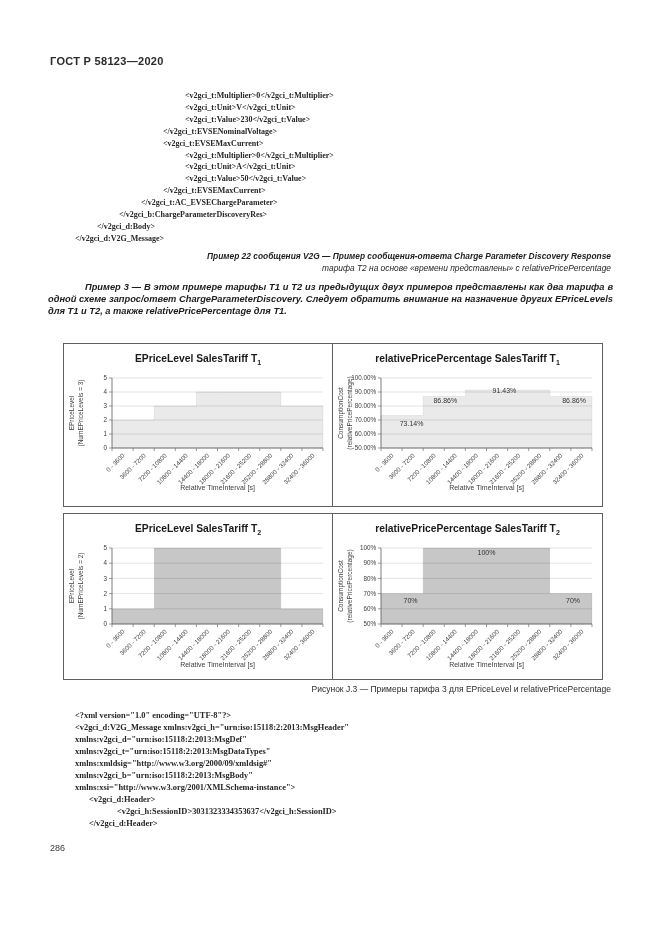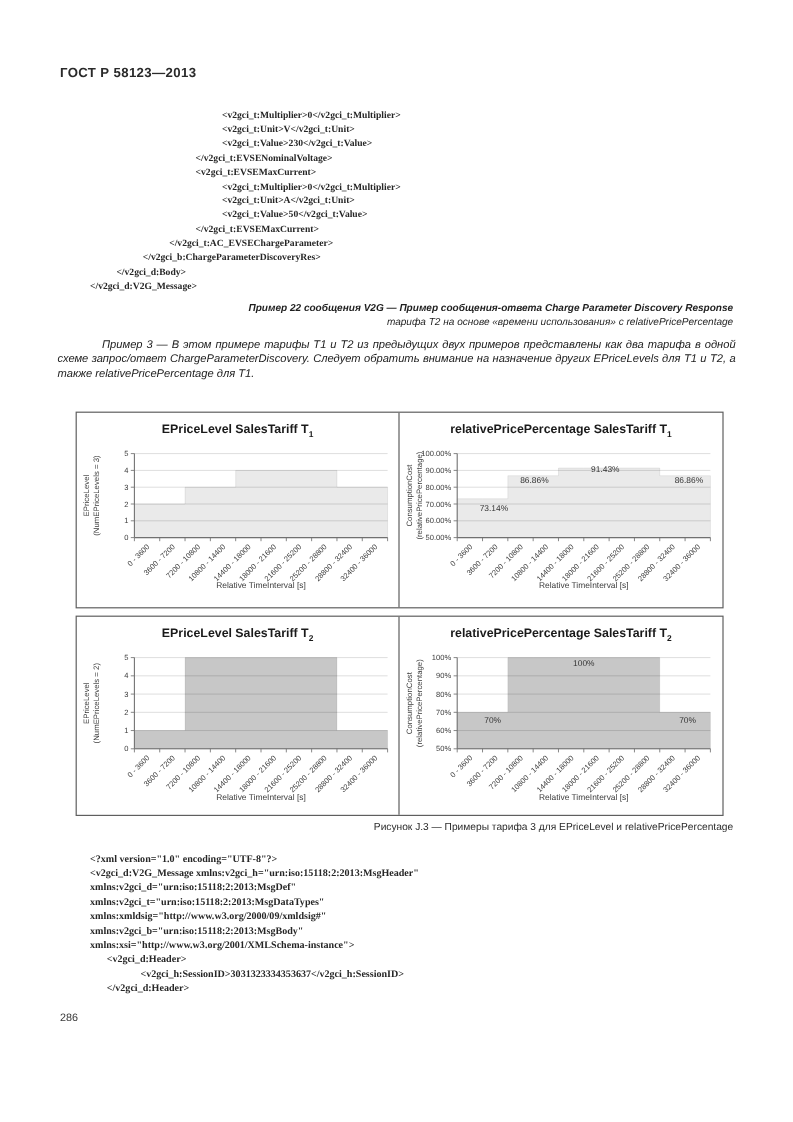--- a/index.html
+++ b/index.html
@@ -5,44 +5,44 @@
   html,body{margin:0;padding:0;}
   body{width:661px;height:935px;background:#ffffff;position:relative;
        font-family:"Liberation Sans",sans-serif;color:#1f1f1f;overflow:hidden;}
   .abs{position:absolute;}
   #doc-header{left:50px;top:55px;font-size:11px;font-weight:bold;color:#2a2a2a;letter-spacing:.3px;}
   .xml-block{left:75px;font-size:8px;font-weight:bold;color:#262626;line-height:12px;white-space:pre;font-family:Liberation Serif, serif;}
   #xml-top{top:90px;line-height:11.9px;}
   #xml-bottom{top:710px;font-size:8.4px;}
   #example-caption{left:50px;top:251px;width:561px;text-align:right;font-size:8.4px;font-style:italic;line-height:11.5px;}
   #example-caption .l1{font-weight:bold;}
-  #body-paragraph{left:48px;top:281px;width:565px;font-size:9.3px;font-style:italic;font-weight:normal;
+  #body-paragraph{left:48px;top:281px;width:565px;font-size:9.3px;font-style:italic;font-weight:bold;
                   line-height:12.2px;text-align:justify;text-indent:37px;color:#1c1c1c;}
   .fig-box{left:63px;width:538px;border:1px solid #5f5f5f;display:flex;background:#fff;}
   #fig-box-top{top:343px;height:162px;}
   #fig-box-bottom{top:513px;height:165px;}
   .chart-cell{position:relative;width:269px;height:100%;}
   .chart-cell.first{border-right:1px solid #5f5f5f;width:268px;}
   .ctitle{position:absolute;top:9px;left:0;width:100%;text-align:center;font-weight:bold;
           font-size:10.3px;color:#1a1a1a;}
   .ctitle sub{font-size:7px;}
   .chart-svg{position:absolute;left:0;top:0;}
   #figure-caption{left:50px;top:684px;width:561px;text-align:right;font-size:8.5px;color:#2b2b2b;}
   #page-number{left:50px;top:843px;font-size:9px;color:#3a3a3a;text-align:right;}
 </style>
 </head>
 <body>
 
-<div class="abs" id="doc-header">ГОСТ Р 58123—2013</div>
+<div class="abs" id="doc-header">ГОСТ Р 58123—2020</div>
 
 <div class="abs xml-block" id="xml-top"><div style="padding-left: 110px;">&lt;v2gci_t:Multiplier&gt;0&lt;/v2gci_t:Multiplier&gt;</div><div style="padding-left: 110px;">&lt;v2gci_t:Unit&gt;V&lt;/v2gci_t:Unit&gt;</div><div style="padding-left: 110px;">&lt;v2gci_t:Value&gt;230&lt;/v2gci_t:Value&gt;</div><div style="padding-left: 88px;">&lt;/v2gci_t:EVSENominalVoltage&gt;</div><div style="padding-left: 88px;">&lt;v2gci_t:EVSEMaxCurrent&gt;</div><div style="padding-left: 110px;">&lt;v2gci_t:Multiplier&gt;0&lt;/v2gci_t:Multiplier&gt;</div><div style="padding-left: 110px;">&lt;v2gci_t:Unit&gt;A&lt;/v2gci_t:Unit&gt;</div><div style="padding-left: 110px;">&lt;v2gci_t:Value&gt;50&lt;/v2gci_t:Value&gt;</div><div style="padding-left: 88px;">&lt;/v2gci_t:EVSEMaxCurrent&gt;</div><div style="padding-left: 66px;">&lt;/v2gci_t:AC_EVSEChargeParameter&gt;</div><div style="padding-left: 44px;">&lt;/v2gci_b:ChargeParameterDiscoveryRes&gt;</div><div style="padding-left: 22px;">&lt;/v2gci_d:Body&gt;</div><div style="padding-left: 0px;">&lt;/v2gci_d:V2G_Message&gt;</div></div>
 
 <div class="abs" id="example-caption">
   <div class="l1">Пример 22 сообщения V2G — Пример сообщения-ответа Charge Parameter Discovery Response</div>
-  <div class="l2">тарифа Т2 на основе «времени использования» с relativePricePercentage</div>
+  <div class="l2">тарифа Т2 на основе «времени представлены» с relativePricePercentage</div>
 </div>
 
 <div class="abs" id="body-paragraph">Пример 3 — В этом примере тарифы Т1 и Т2 из предыдущих двух примеров представлены как два тарифа в одной схеме запрос/ответ ChargeParameterDiscovery. Следует обратить внимание на назначение других EPriceLevels для Т1 и Т2, а также relativePricePercentage для Т1.</div>
 
 <div class="abs fig-box" id="fig-box-top">
   <div class="chart-cell first">
     <svg class="chart-svg" width="269" height="162" viewBox="0 0 269 162">
         <polygon points="48,104 48,76 69.1,76 69.1,76 90.2,76 90.2,62 111.30000000000001,62 111.30000000000001,62 132.4,62 132.4,48 153.5,48 153.5,48 174.60000000000002,48 174.60000000000002,48 195.70000000000002,48 195.70000000000002,48 216.8,48 216.8,62 237.9,62 237.9,62 259,62 259,104" fill="#eaeaea" stroke="rgba(0,0,0,0.10)" stroke-width="0.6"></polygon>
         <line x1="48" y1="104" x2="259" y2="104" stroke="rgba(0,0,0,0.16)" stroke-width="0.7"></line>
         <line x1="45" y1="104" x2="48" y2="104" stroke="#707070" stroke-width="0.7"></line>

